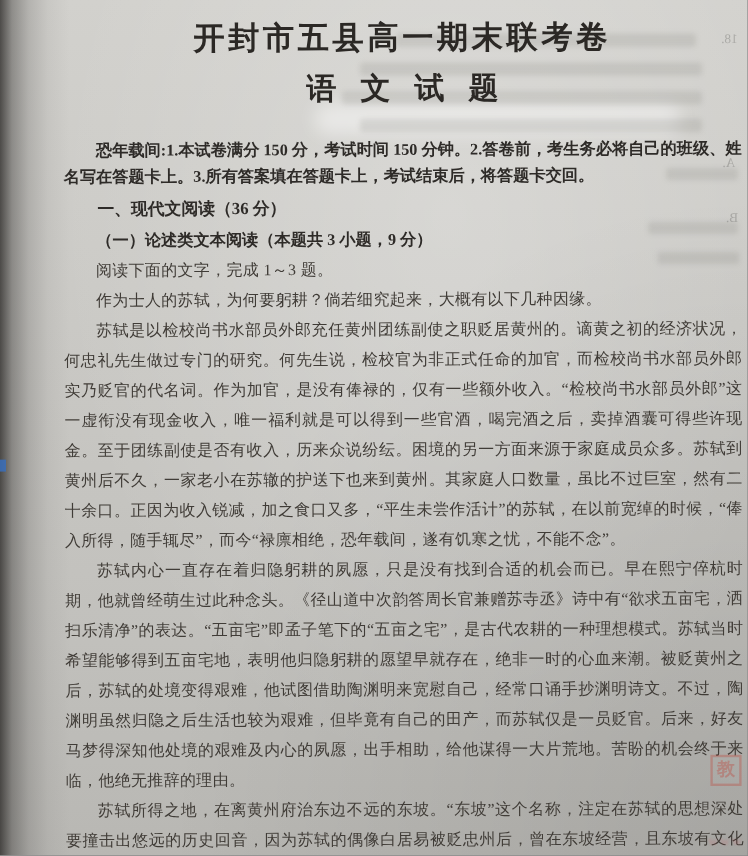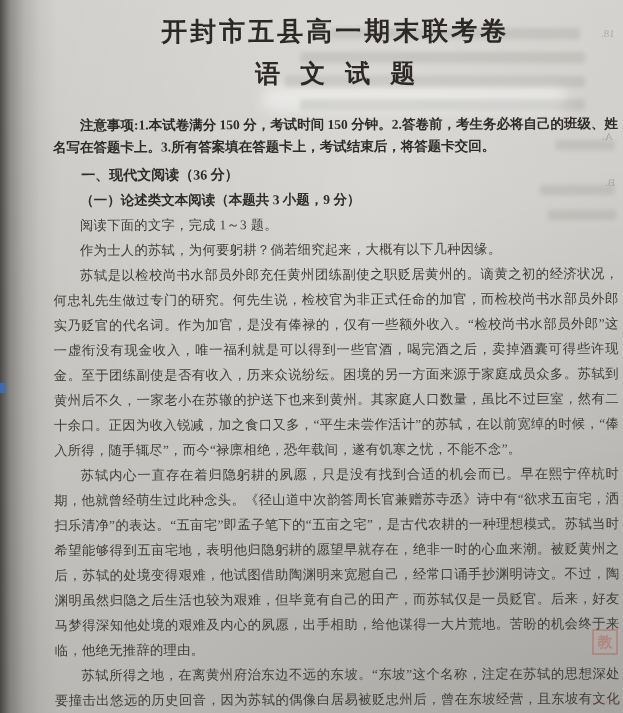--- a/index.html
+++ b/index.html
@@ -106,21 +106,21 @@
   <div class="smudge sm7"></div>
 
   <div class="bleed bl1">18.</div>
   <div class="bleed bl2">A.</div>
   <div class="bleed bl3">B.</div>
 
   <div class="content">
     <h1 class="title">开封市五县高一期末联考卷</h1>
     <h2 class="subtitle">语文试题</h2>
 
-    <p class="notice"><b>注意事项:</b><span>1.本试卷满分 150 分，考试时间 150 分钟。2.答卷前，考生务必将自己的班级、姓名写在答题卡上。3.所有答案填在答题卡上，考试结束后，将答题卡交回。</span></p>
+    <p class="notice"><b>恐年载间:</b><span>1.本试卷满分 150 分，考试时间 150 分钟。2.答卷前，考生务必将自己的班级、姓名写在答题卡上。3.所有答案填在答题卡上，考试结束后，将答题卡交回。</span></p>
 
     <p class="h3">一、现代文阅读（36 分）</p>
     <p class="h4">（一）论述类文本阅读（本题共 3 小题，9 分）</p>
 
     <p class="body">阅读下面的文字，完成 1～3 题。</p>
     <p class="body">作为士人的苏轼，为何要躬耕？倘若细究起来，大概有以下几种因缘。</p>
     <p class="body">苏轼是以检校尚书水部员外郎充任黄州团练副使之职贬居黄州的。谪黄之初的经济状况，何忠礼先生做过专门的研究。何先生说，检校官为非正式任命的加官，而检校尚书水部员外郎实乃贬官的代名词。作为加官，是没有俸禄的，仅有一些额外收入。“检校尚书水部员外郎”这一虚衔没有现金收入，唯一福利就是可以得到一些官酒，喝完酒之后，卖掉酒囊可得些许现金。至于团练副使是否有收入，历来众说纷纭。困境的另一方面来源于家庭成员众多。苏轼到黄州后不久，一家老小在苏辙的护送下也来到黄州。其家庭人口数量，虽比不过巨室，然有二十余口。正因为收入锐减，加之食口又多，“平生未尝作活计”的苏轼，在以前宽绰的时候，“俸入所得，随手辄尽”，而今“禄廪相绝，恐年载间，遂有饥寒之忧，不能不念”。</p>
     <p class="body">苏轼内心一直存在着归隐躬耕的夙愿，只是没有找到合适的机会而已。早在熙宁倅杭时期，他就曾经萌生过此种念头。《径山道中次韵答周长官兼赠苏寺丞》诗中有“欲求五亩宅，洒扫乐清净”的表达。“五亩宅”即孟子笔下的“五亩之宅”，是古代农耕的一种理想模式。苏轼当时希望能够得到五亩宅地，表明他归隐躬耕的愿望早就存在，绝非一时的心血来潮。被贬黄州之后，苏轼的处境变得艰难，他试图借助陶渊明来宽慰自己，经常口诵手抄渊明诗文。不过，陶渊明虽然归隐之后生活也较为艰难，但毕竟有自己的田产，而苏轼仅是一员贬官。后来，好友马梦得深知他处境的艰难及内心的夙愿，出手相助，给他谋得一大片荒地。苦盼的机会终于来临，他绝无推辞的理由。</p>
     <p class="body">苏轼所得之地，在离黄州府治东边不远的东坡。“东坡”这个名称，注定在苏轼的思想深处要撞击出悠远的历史回音，因为苏轼的偶像白居易被贬忠州后，曾在东坡经营，且东坡有文化美名。在古代士人中，苏轼极为仰慕陶渊明和白居易。若言志向及经历，苏轼更接近白居易，而非陶渊明。白居易本有经世济民的远大抱负，因政治而遭贬。在被贬忠州前，他已是声名远扬；被贬之后，能够随遇而安，抱持积极的生活态度。况此而言，白居易非常契合苏轼。在现实的操作层面上，学陶渊明难，学白乐天易。因为陶渊明简直就是神一般的存在，不太好当作榜样；白居易挺有人间烟火味。苏轼正是将白居易作为小目标、将陶渊明……</p>
   </div>

